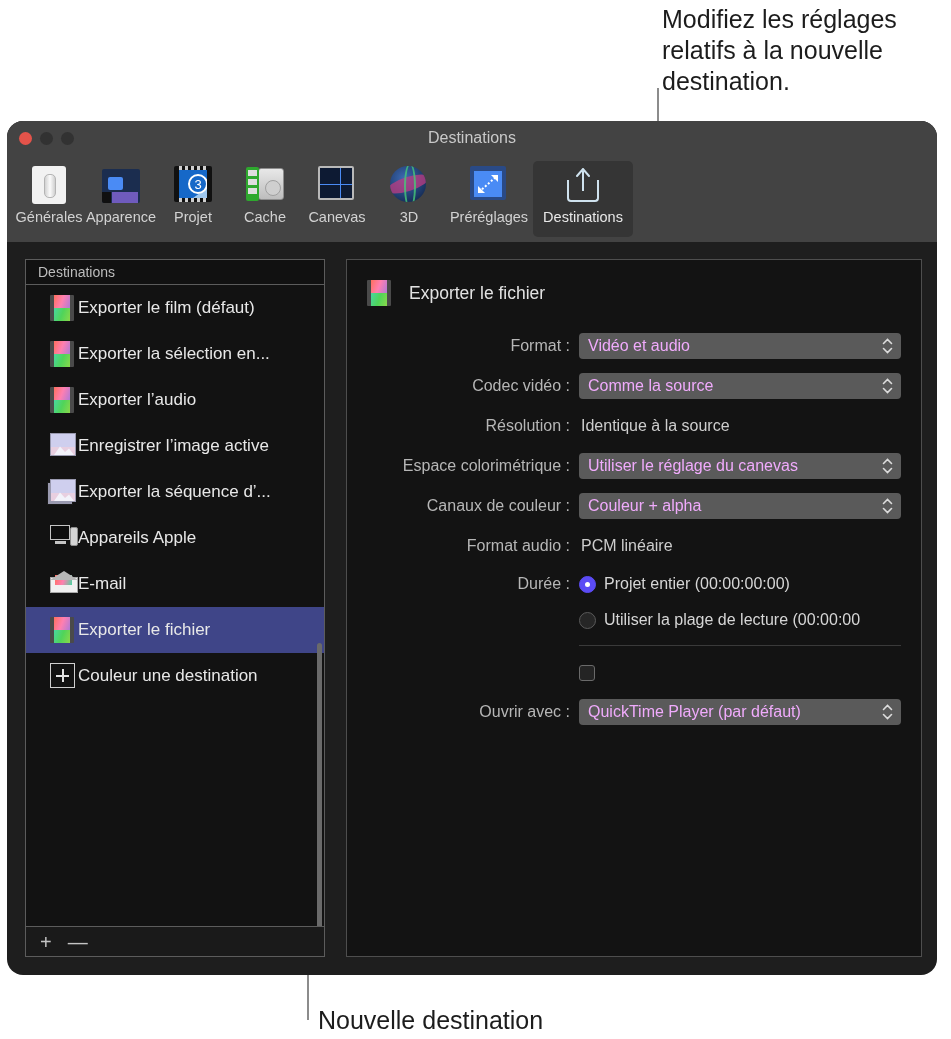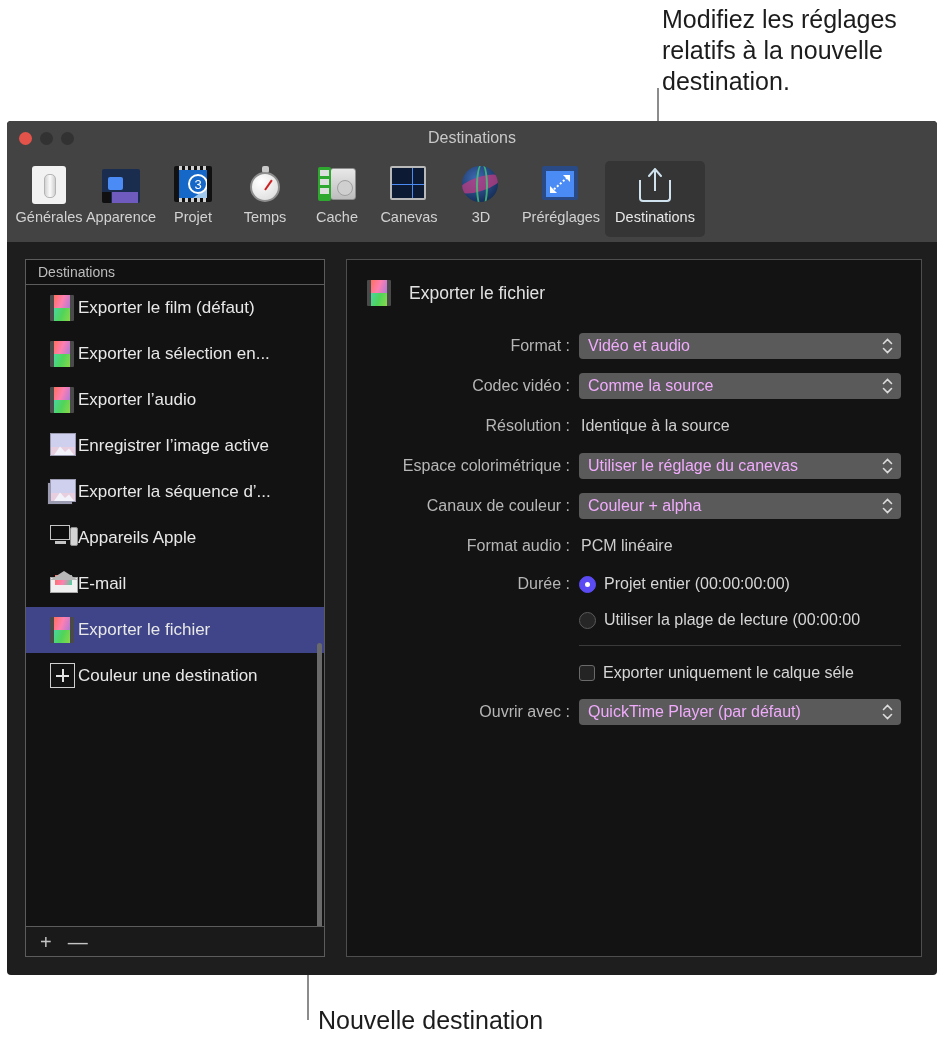--- a/index.html
+++ b/index.html
@@ -28,21 +28,21 @@
   }
   #leader-top { left: 657px; top: 88px; height: 178px; }
   #leader-bottom { left: 307px; top: 648px; height: 372px; }
 
   
   #window {
     position: absolute;
     left: 7px; top: 121px;
     width: 930px; height: 854px;
     background: #1e1e1e;
-    border-radius: 4px;
+    border-radius: 16px;
     overflow: hidden;
   }
 
   
   #titlebar {
     position: relative;
     height: 36px;
     background: #434343;
   }
   #title {
@@ -285,30 +285,20 @@
             <div class="inner"></div>
             <div class="tri"></div>
             <div class="circ">3</div>
             <div class="perf t"></div>
               <div class="perf b"></div>
           </div>
         </div>
         <div class="lbl">Projet</div>
       </div>
 
-      <div class="tool">
-        <div class="ic">
-          <div class="ic-stop">
-              <div class="btn"></div>
-              <div class="body"></div>
-              <div class="hand"></div>
-            </div>
-        </div>
-        <div class="lbl">Temps</div>
-      </div>
 
       <div class="tool">
         <div class="ic">
           <div class="ic-cache">
             <div class="disk"></div>
             <div class="ram">
                 <i style="top:3px"></i>
                 <i style="top:12px"></i>
                 <i style="top:21px"></i>
               </div>
@@ -590,21 +580,20 @@
             <div class="fctl">
                 <div class="sep"></div>
               </div>
           </div>
 
           <div class="frow" style="height:38px">
             <div class="flabel"></div>
             <div class="fctl">
               <div class="radio-row">
                 <span class="chk"></span>
-                <span>Exporter uniquement le calque séle</span>
               </div>
             </div>
           </div>
 
           <div class="frow">
             <div class="flabel">Ouvrir avec :</div>
             <div class="fctl">
               <div class="popup">
                 <span>QuickTime Player (par défaut)</span>
                 <span class="chev">

